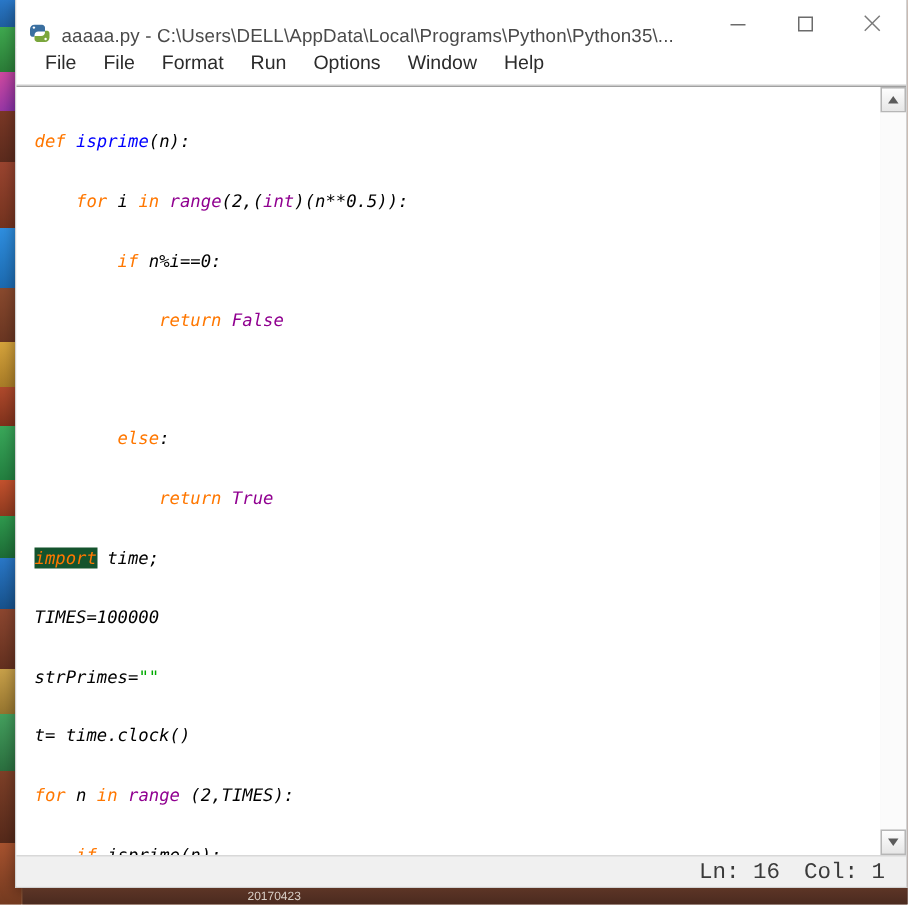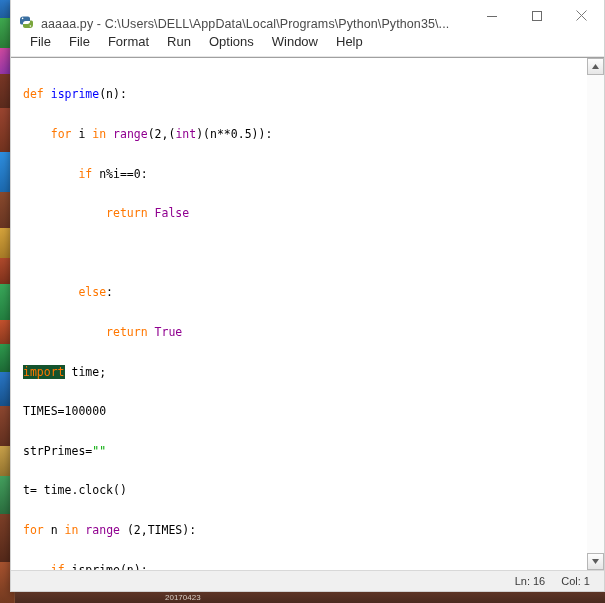--- a/index.html
+++ b/index.html
@@ -108,20 +108,21 @@
   }
 
   
   #editor-wrap {
     flex: 1 1 auto;
     display: flex;
     position: relative;
     background: #ffffff;
     border-top: 1px solid #a0a0a0;
     overflow: hidden;
+    font-style: italic;
   }
   #code-area {
     flex: 1 1 auto;
     padding: 4px 0 0 12px;
     font-family: "DejaVu Sans Mono", "Liberation Mono", monospace;
     font-size: 11.5px;
     line-height: 13.2px;
     color: #000000;
     white-space: pre;
     overflow: hidden;
@@ -169,23 +170,23 @@
     min-height: 20px;
     background: #f0f0f0;
     border-top: 1px solid #d8d8d8;
     display: flex;
     align-items: center;
     justify-content: flex-end;
     padding-right: 14px;
     gap: 16px;
   }
   .status-text {
-    font-size: 11px;
+    font-size: 15px;
     color: #3a3a3a;
-    font-family: Liberation Sans, sans-serif;
+    font-family: Liberation Mono, monospace;
   }
 
   
   #taskbar {
     position: absolute;
     left: 15px;
     bottom: 0;
     width: 605px;
     height: 11px;
     background: linear-gradient(#5d3526, #4a2a1f);

